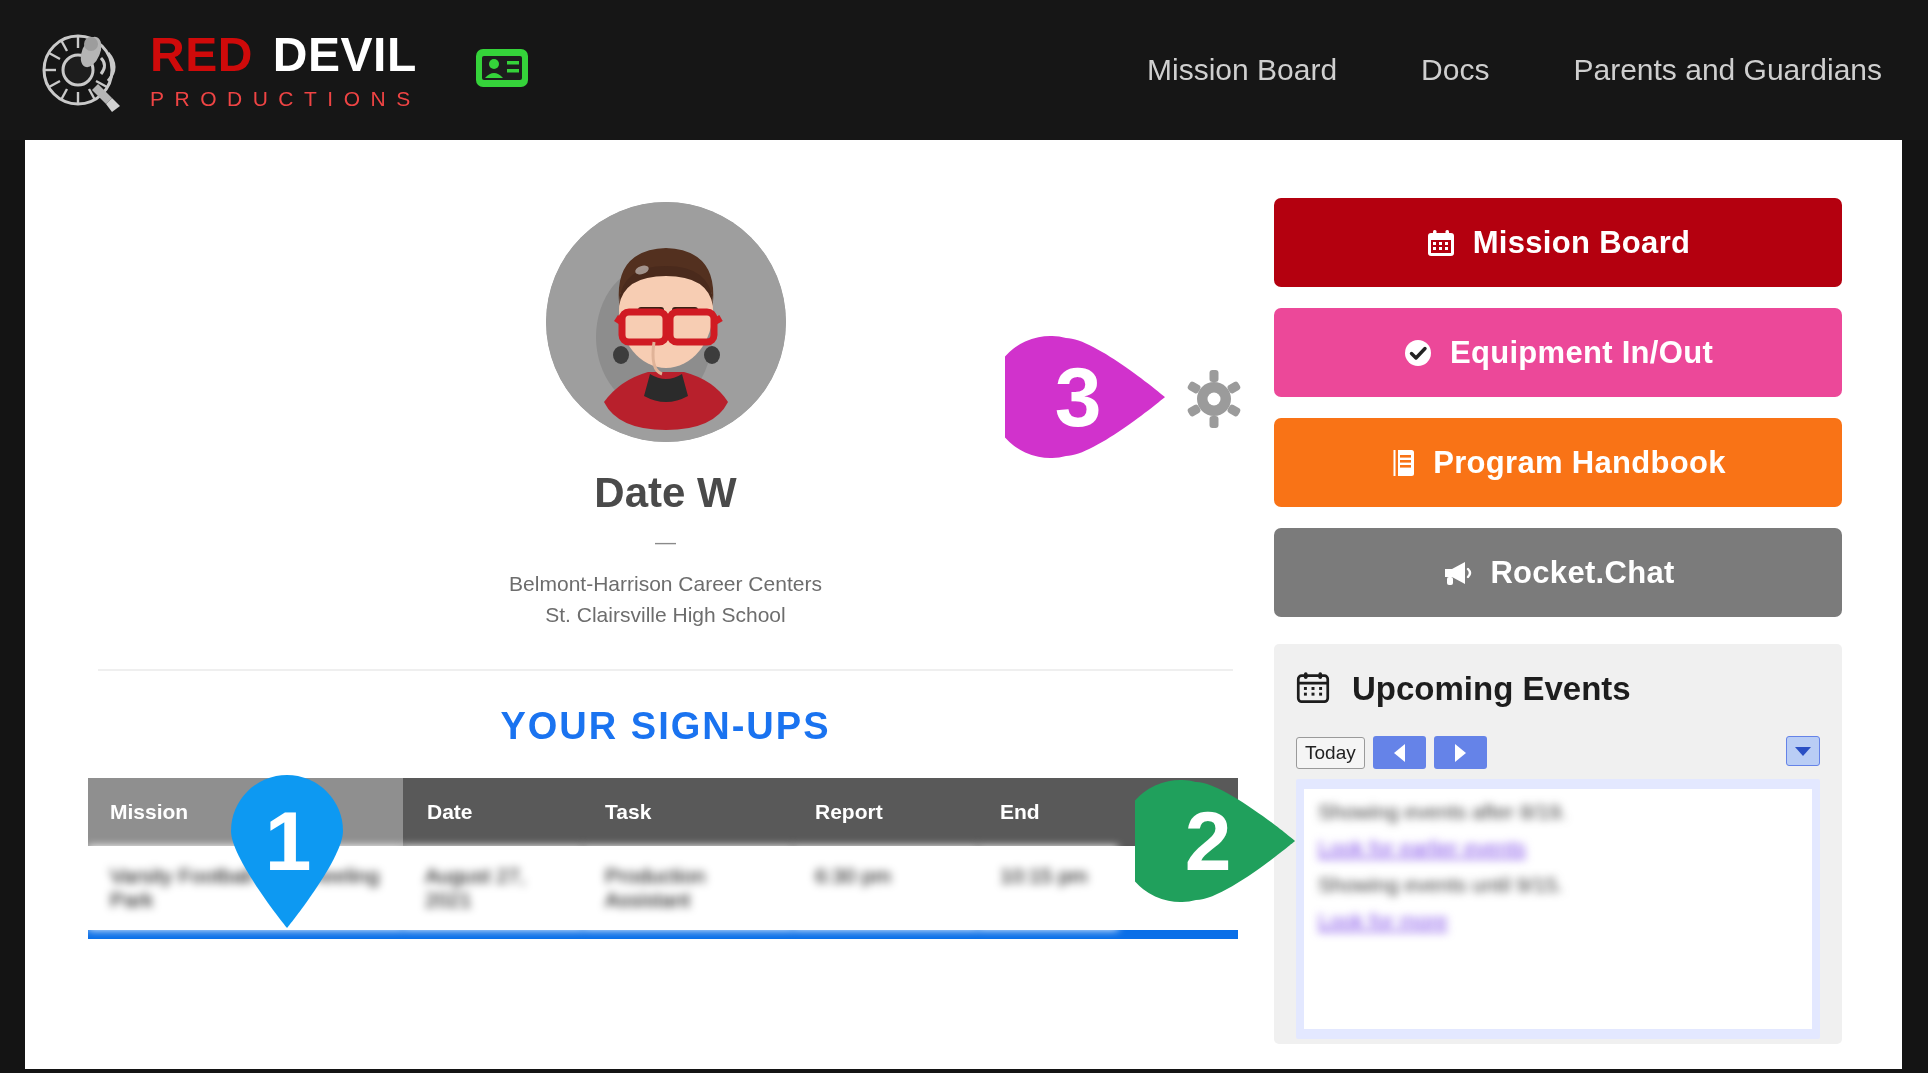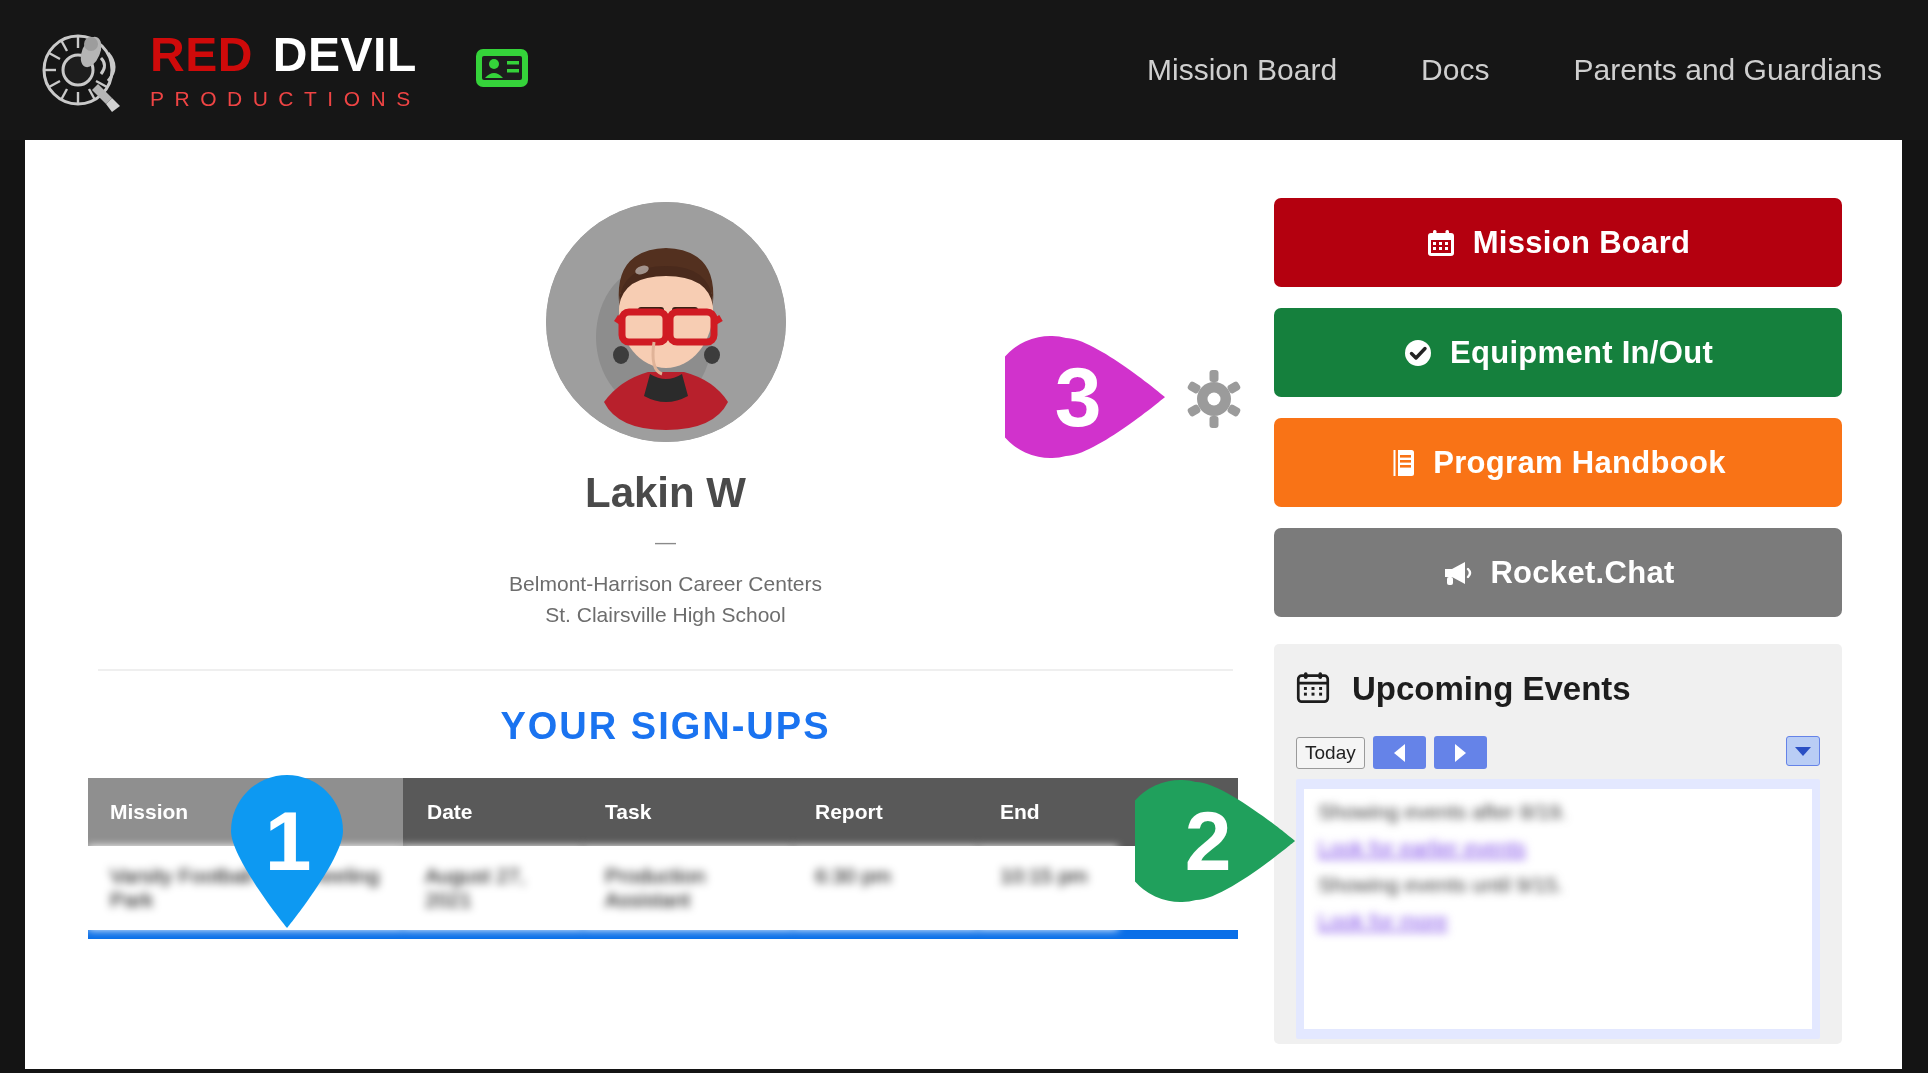--- a/index.html
+++ b/index.html
@@ -92,21 +92,21 @@
   
   #right-col { position: absolute; left: 1249px; top: 0; width: 568px; }
   .side-btn {
     height: 89px; border-radius: 7px; margin-top: 21px;
     display: flex; align-items: center; justify-content: center;
     color: #ffffff; font-size: 31px; font-weight: bold; cursor: pointer;
     letter-spacing: 0.3px;
   }
   .side-btn .bi { margin-right: 17px; display: flex; align-items: center; }
   #btn-mission   { background: #b4000f; margin-top: 58px; }
-  #btn-equipment { background: #15803d; text-align: center; }
+  #btn-equipment { background: #ec4899; text-align: center; }
   #btn-handbook  { background: #f97316; }
   #btn-rocket    { background: #7b7b7b; }
 
   #events-panel {
     margin-top: 27px; background: #f0f0f0; border-radius: 5px;
     padding: 26px 22px 14px 22px; height: 400px; overflow: hidden;
   }
   #events-head { display: flex; align-items: center; }
   #events-title { font-size: 33px; font-weight: bold; color: #1d1d1d; margin-left: 22px; }
 
@@ -240,21 +240,21 @@
           <line x1="120" y1="118" x2="124" y2="118"></line>
           <line x1="70" y1="116" x2="76" y2="120"></line>
           <line x1="168" y1="120" x2="175" y2="116"></line>
         </g>
         <ellipse cx="75" cy="153" rx="8" ry="9" fill="#3c3c3c"></ellipse>
         <ellipse cx="166" cy="153" rx="8" ry="9" fill="#3c3c3c"></ellipse>
         <path d="M108 140 q-4 28 8 32" fill="none" stroke="#e0b398" stroke-width="3"></path>
       </svg>
     </div>
 
-    <div id="profile-name">Lakin W</div>
+    <div id="profile-name">Date W</div>
     <div class="profile-dash">—</div>
     <div class="profile-org">Belmont-Harrison Career Centers</div>
     <div class="profile-org" style="margin-top:2px;">St. Clairsville High School</div>
 
     <div id="divider"></div>
 
     <div id="signups-title">YOUR SIGN-UPS</div>
 
     <table id="signups-table">
       <thead>

